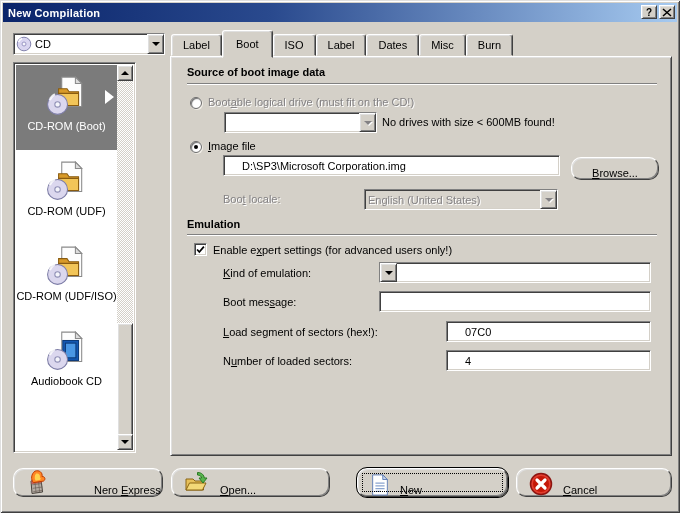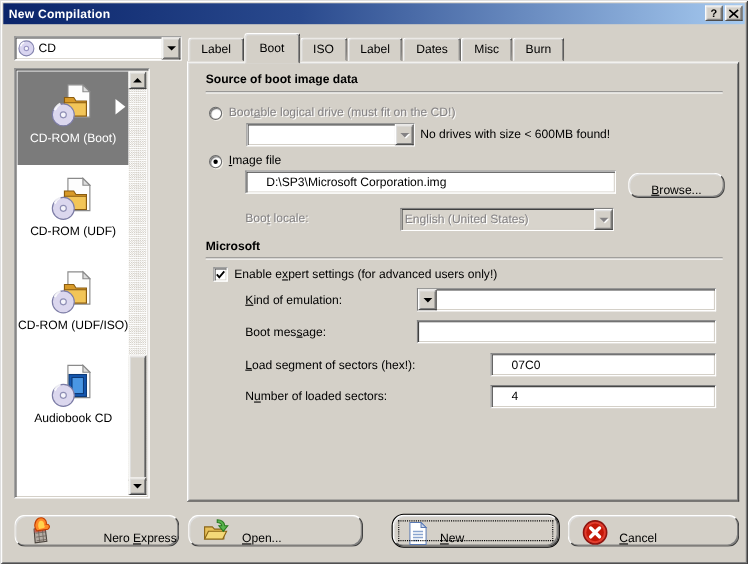--- a/index.html
+++ b/index.html
@@ -266,21 +266,21 @@
     </div>
 
     <span class="lbl dis" style="left:52px; top:136px;"><span>Boo</span><span class="ak">t</span><span> locale:</span></span>
     <div class="combo disabled sunken" style="left:193px; top:132px; width:194px;">
       <span class="val">English (United States)</span>
       <div class="combo-btn">
         <span class="arr-down disabled"></span>
       </div>
     </div>
 
-    <div class="group-title" style="left:16px; top:161px;">Microsoft</div>
+    <div class="group-title" style="left:16px; top:161px;">Emulation</div>
     <div class="etched" style="left:16px; width:470px; top:177px;"></div>
 
     <span class="checkbox" style="left:23px; top:186px;">
       <svg class="icon" width="11" height="11">
           <use href="#s-check"></use>
         </svg>
     </span>
     <span class="lbl" style="left:42px; top:187px;"><span>Enable e</span><span class="ak">x</span><span>pert settings (for advanced users only!)</span></span>
 
     <span class="lbl" style="left:52px; top:210px;"><span class="ak">K</span><span>ind of emulation:</span></span>

